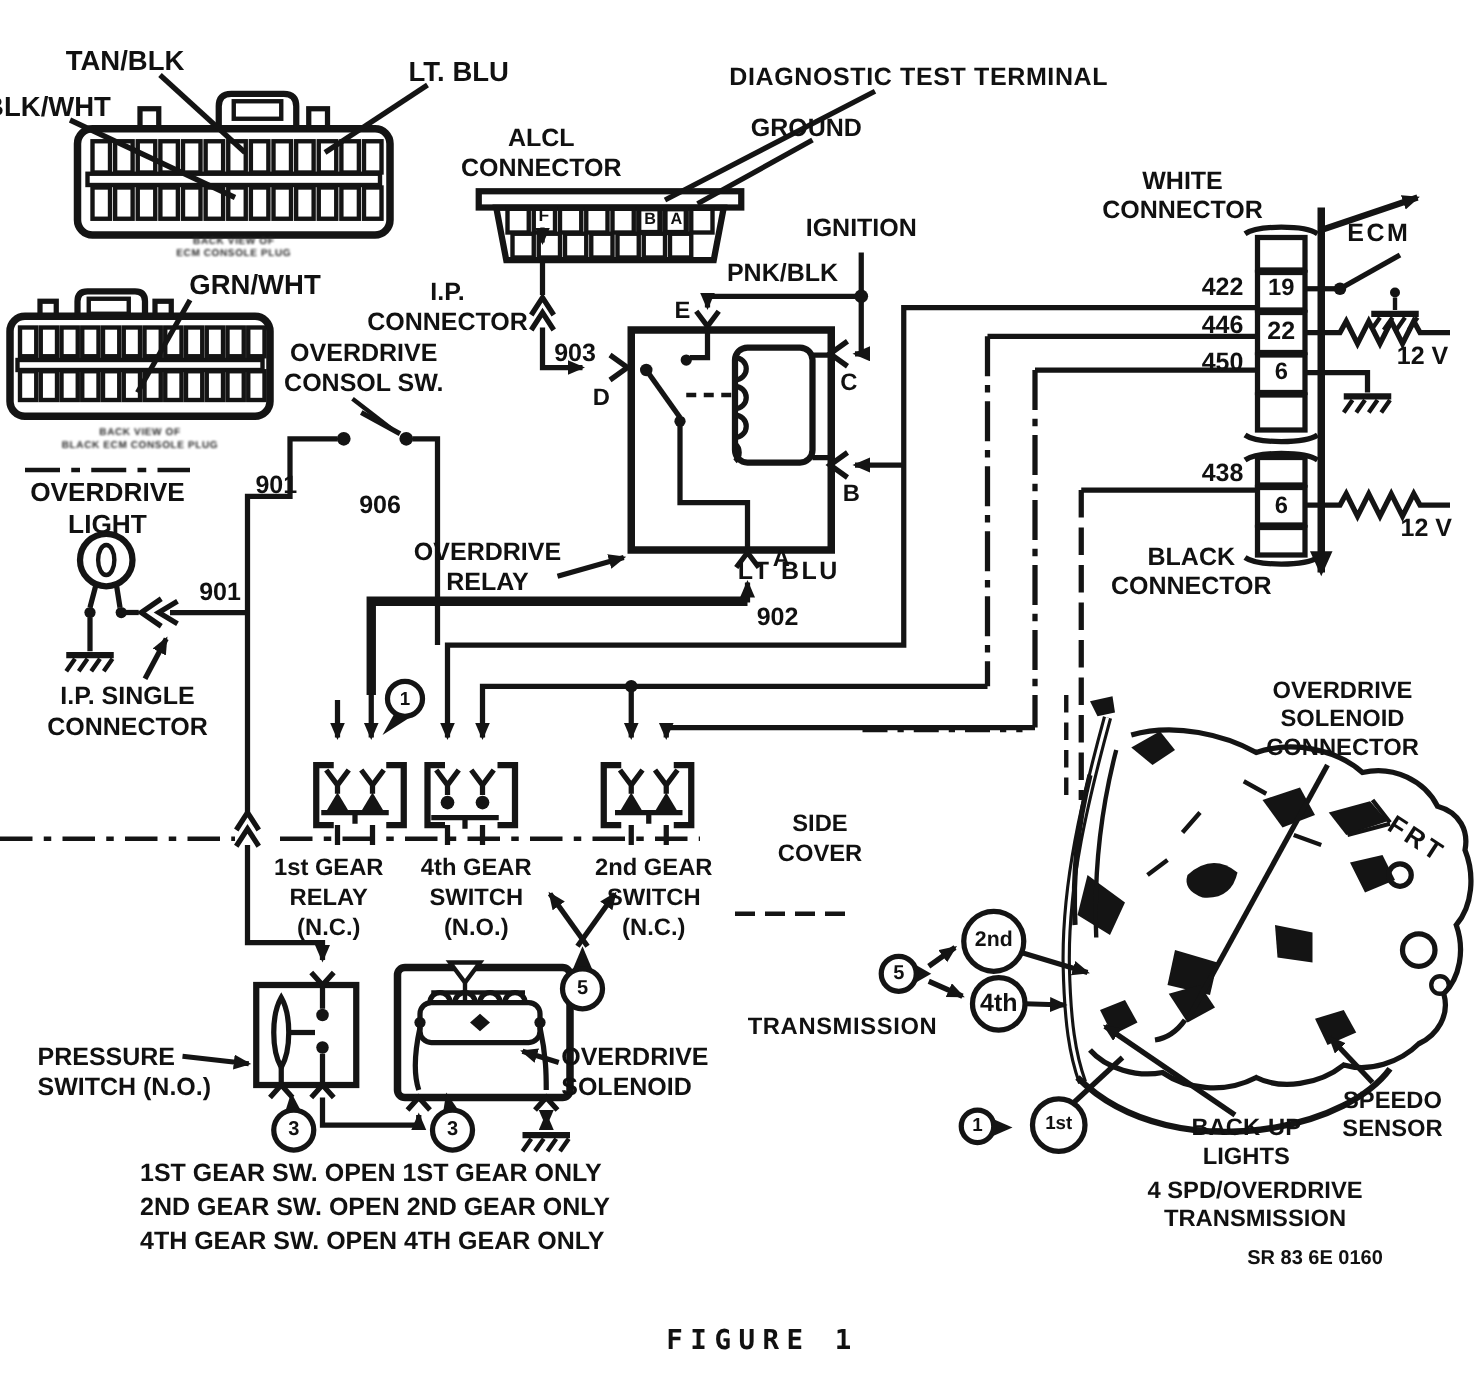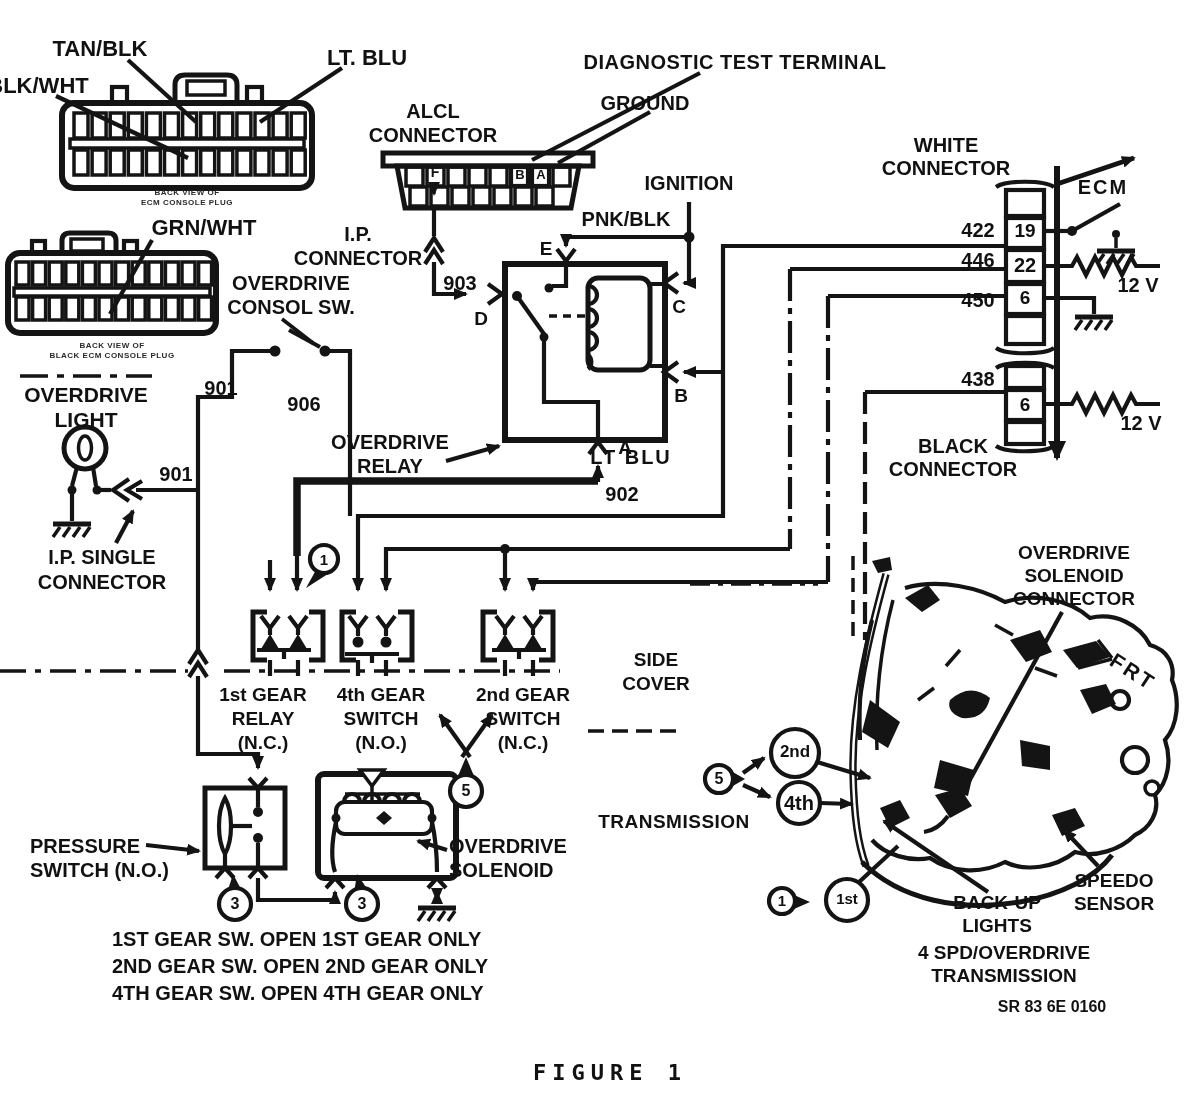--- a/index.html
+++ b/index.html
@@ -383,21 +383,21 @@
       <div class="lb" style="left: 182px; top: 216px; font-size: 22px; margin-left: 22px;">GRN/WHT</div>
       <div class="lb" style="left: 358px; top: 222px; font-size: 20px; line-height: 24px;">I.P.
 CONNECTOR</div>
       <div class="lb" style="left: 291px; top: 271px; font-size: 20px; line-height: 24px;">OVERDRIVE
 CONSOL SW.</div>
       <div class="lb" style="left: 946px; top: 134px; font-size: 20px; line-height: 23px;">WHITE
 CONNECTOR</div>
       <div class="lb" style="left: 1103px; top: 137px; font-size: 20px; letter-spacing: 2px; margin-top: 39px;">ECM</div>
       <div class="lb" style="left: 978px; top: 219px; font-size: 20px;">422</div>
       <div class="lb" style="left: 978px; top: 249px; font-size: 20px;">446</div>
-      <div class="lb" style="left: 978px; top: 289px; font-size: 20px; text-align: right;">450</div>
+      <div class="lb" style="left: 978px; top: 279px; font-size: 20px; text-align: right;">450</div>
       <div class="lb" style="left: 1025px; top: 220px; font-size: 19px;">19</div>
       <div class="lb" style="left: 1025px; top: 254px; font-size: 20px;">22</div>
       <div class="lb" style="left: 1025px; top: 287px; font-size: 19px;">6</div>
       <div class="lb" style="left: 1138px; top: 274px; font-size: 20px;">12 V</div>
       <div class="lb" style="left: 978px; top: 368px; font-size: 20px; text-align: center;">438</div>
       <div class="lb" style="left: 1025px; top: 394px; font-size: 19px;">6</div>
       <div class="lb" style="left: 1141px; top: 412px; font-size: 20px;">12 V</div>
       <div class="lb" style="left: 953px; top: 435px; font-size: 20px; line-height: 23px;">BLACK
 CONNECTOR</div>
       <div class="lb" style="left: 86px; top: 382px; font-size: 21px; line-height: 25px;">OVERDRIVE

